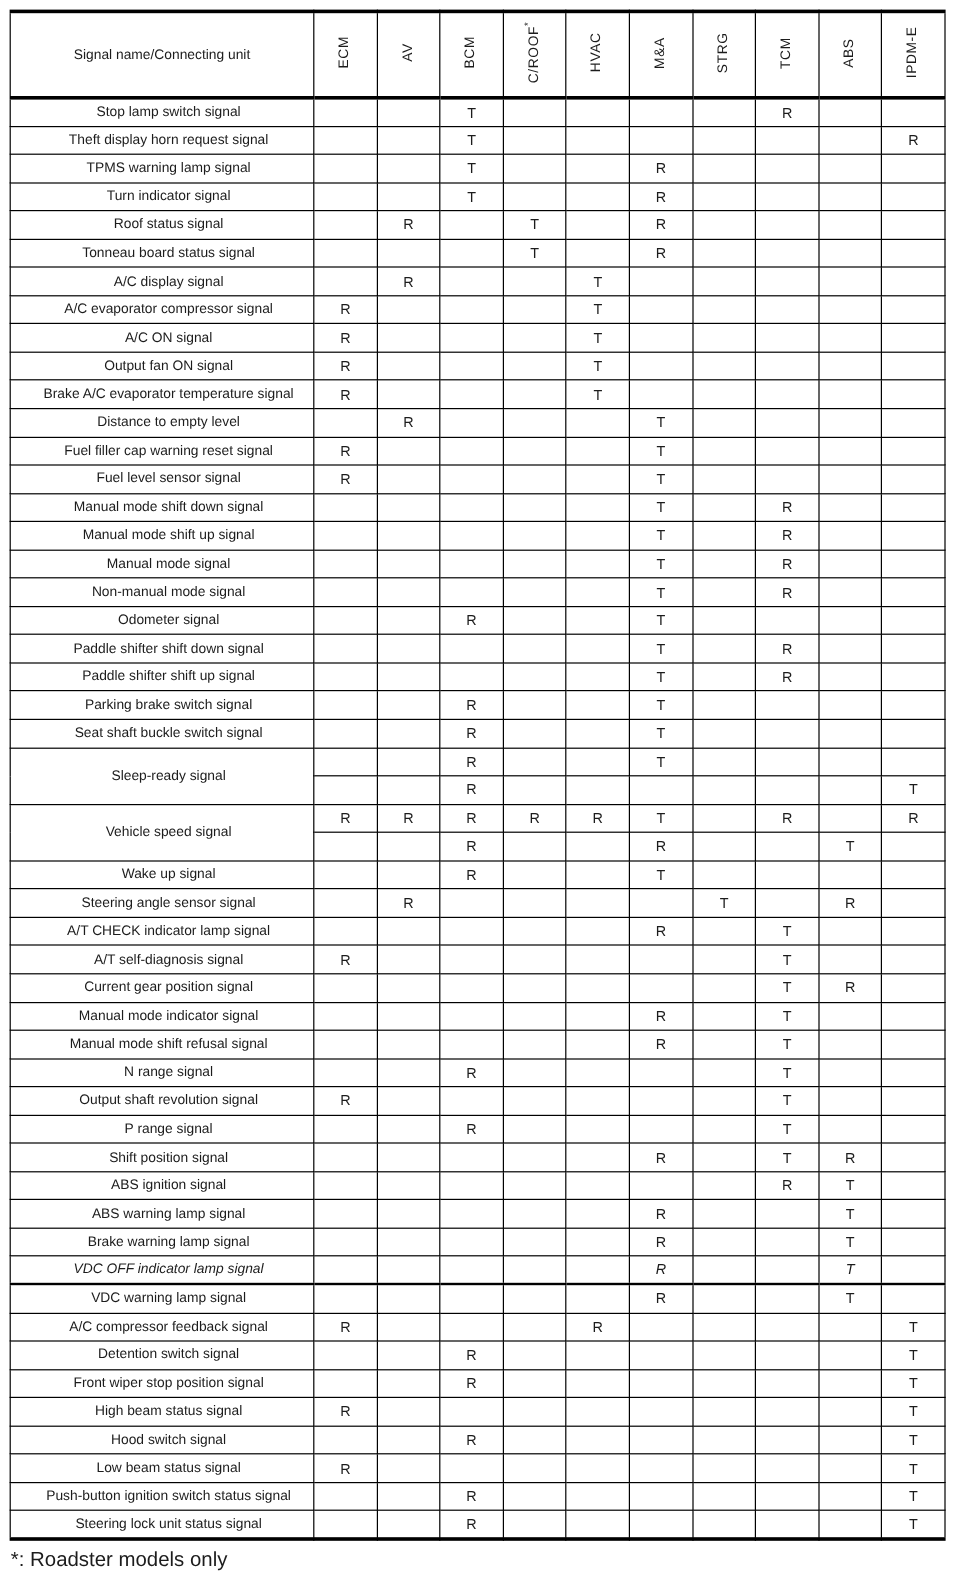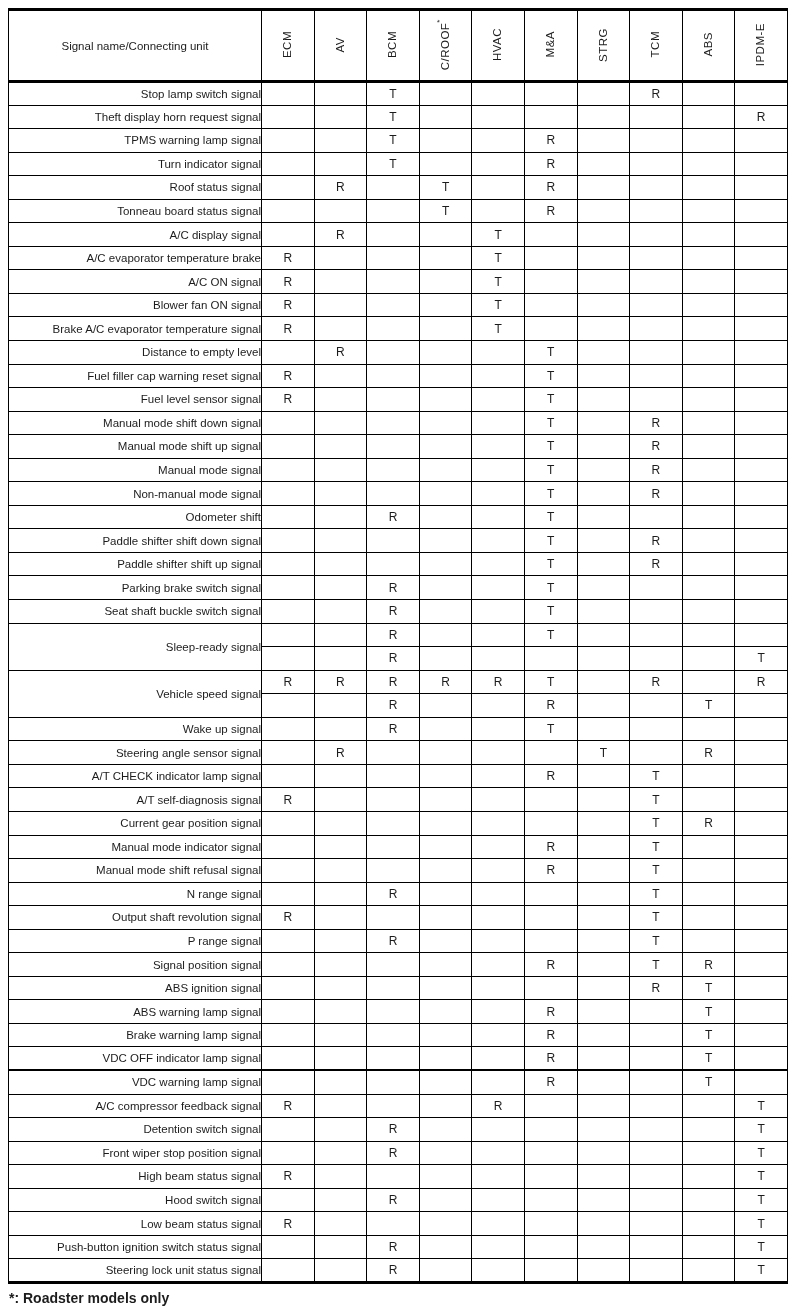--- a/index.html
+++ b/index.html
@@ -51,38 +51,37 @@
     white-space: nowrap;
     letter-spacing: 0.5px;
   }
   thead th sup {
     font-size: 8px;
     line-height: 0;
   }
   tbody tr { height: 23.55px; }
   td.cell-name {
     font-size: 11.5px;
-    text-align: right;
+    text-align: center;
     vertical-align: middle;
     padding-left: 11px;
     background: #fff;
   }
   td.cell-val {
     font-size: 12px;
     text-align: center;
     vertical-align: middle;
     background: #fff;
   }
-  .thick-below { border-bottom: 2.5px solid #000 !important; }
+  .thick-below { border-bottom: 2.5px solid #000 !important; font-style: italic; }
   .footnote {
     margin-top: 6px;
     padding-left: 1px;
-    font-size: 14px;
+    font-size: 17px;
     color: #1c1c1c;
-    font-weight: bold;
   }
 </style>
 </head>
 <body>
 
 <div class="page">
   <table class="can-table">
     <colgroup id="table-cols">
         <col class="col-signal">
         <col class="col-unit">
@@ -197,21 +196,21 @@
           <td class="cell-val"></td>
           <td class="cell-val"></td>
           <td class="cell-val">T</td>
           <td class="cell-val"></td>
           <td class="cell-val"></td>
           <td class="cell-val"></td>
           <td class="cell-val"></td>
           <td class="cell-val"></td>
         </tr>
         <tr>
-          <td class="cell-name" rowspan="1">A/C evaporator temperature brake</td>
+          <td class="cell-name" rowspan="1">A/C evaporator compressor signal</td>
           <td class="cell-val">R</td>
           <td class="cell-val"></td>
           <td class="cell-val"></td>
           <td class="cell-val"></td>
           <td class="cell-val">T</td>
           <td class="cell-val"></td>
           <td class="cell-val"></td>
           <td class="cell-val"></td>
           <td class="cell-val"></td>
           <td class="cell-val"></td>
@@ -223,21 +222,21 @@
           <td class="cell-val"></td>
           <td class="cell-val"></td>
           <td class="cell-val">T</td>
           <td class="cell-val"></td>
           <td class="cell-val"></td>
           <td class="cell-val"></td>
           <td class="cell-val"></td>
           <td class="cell-val"></td>
         </tr>
         <tr>
-          <td class="cell-name" rowspan="1">Blower fan ON signal</td>
+          <td class="cell-name" rowspan="1">Output fan ON signal</td>
           <td class="cell-val">R</td>
           <td class="cell-val"></td>
           <td class="cell-val"></td>
           <td class="cell-val"></td>
           <td class="cell-val">T</td>
           <td class="cell-val"></td>
           <td class="cell-val"></td>
           <td class="cell-val"></td>
           <td class="cell-val"></td>
           <td class="cell-val"></td>
@@ -340,21 +339,21 @@
           <td class="cell-val"></td>
           <td class="cell-val"></td>
           <td class="cell-val"></td>
           <td class="cell-val">T</td>
           <td class="cell-val"></td>
           <td class="cell-val">R</td>
           <td class="cell-val"></td>
           <td class="cell-val"></td>
         </tr>
         <tr>
-          <td class="cell-name" rowspan="1">Odometer shift</td>
+          <td class="cell-name" rowspan="1">Odometer signal</td>
           <td class="cell-val"></td>
           <td class="cell-val"></td>
           <td class="cell-val">R</td>
           <td class="cell-val"></td>
           <td class="cell-val"></td>
           <td class="cell-val">T</td>
           <td class="cell-val"></td>
           <td class="cell-val"></td>
           <td class="cell-val"></td>
           <td class="cell-val"></td>
@@ -585,21 +584,21 @@
           <td class="cell-val">R</td>
           <td class="cell-val"></td>
           <td class="cell-val"></td>
           <td class="cell-val"></td>
           <td class="cell-val"></td>
           <td class="cell-val">T</td>
           <td class="cell-val"></td>
           <td class="cell-val"></td>
         </tr>
         <tr>
-          <td class="cell-name" rowspan="1">Signal position signal</td>
+          <td class="cell-name" rowspan="1">Shift position signal</td>
           <td class="cell-val"></td>
           <td class="cell-val"></td>
           <td class="cell-val"></td>
           <td class="cell-val"></td>
           <td class="cell-val"></td>
           <td class="cell-val">R</td>
           <td class="cell-val"></td>
           <td class="cell-val">T</td>
           <td class="cell-val">R</td>
           <td class="cell-val"></td>

